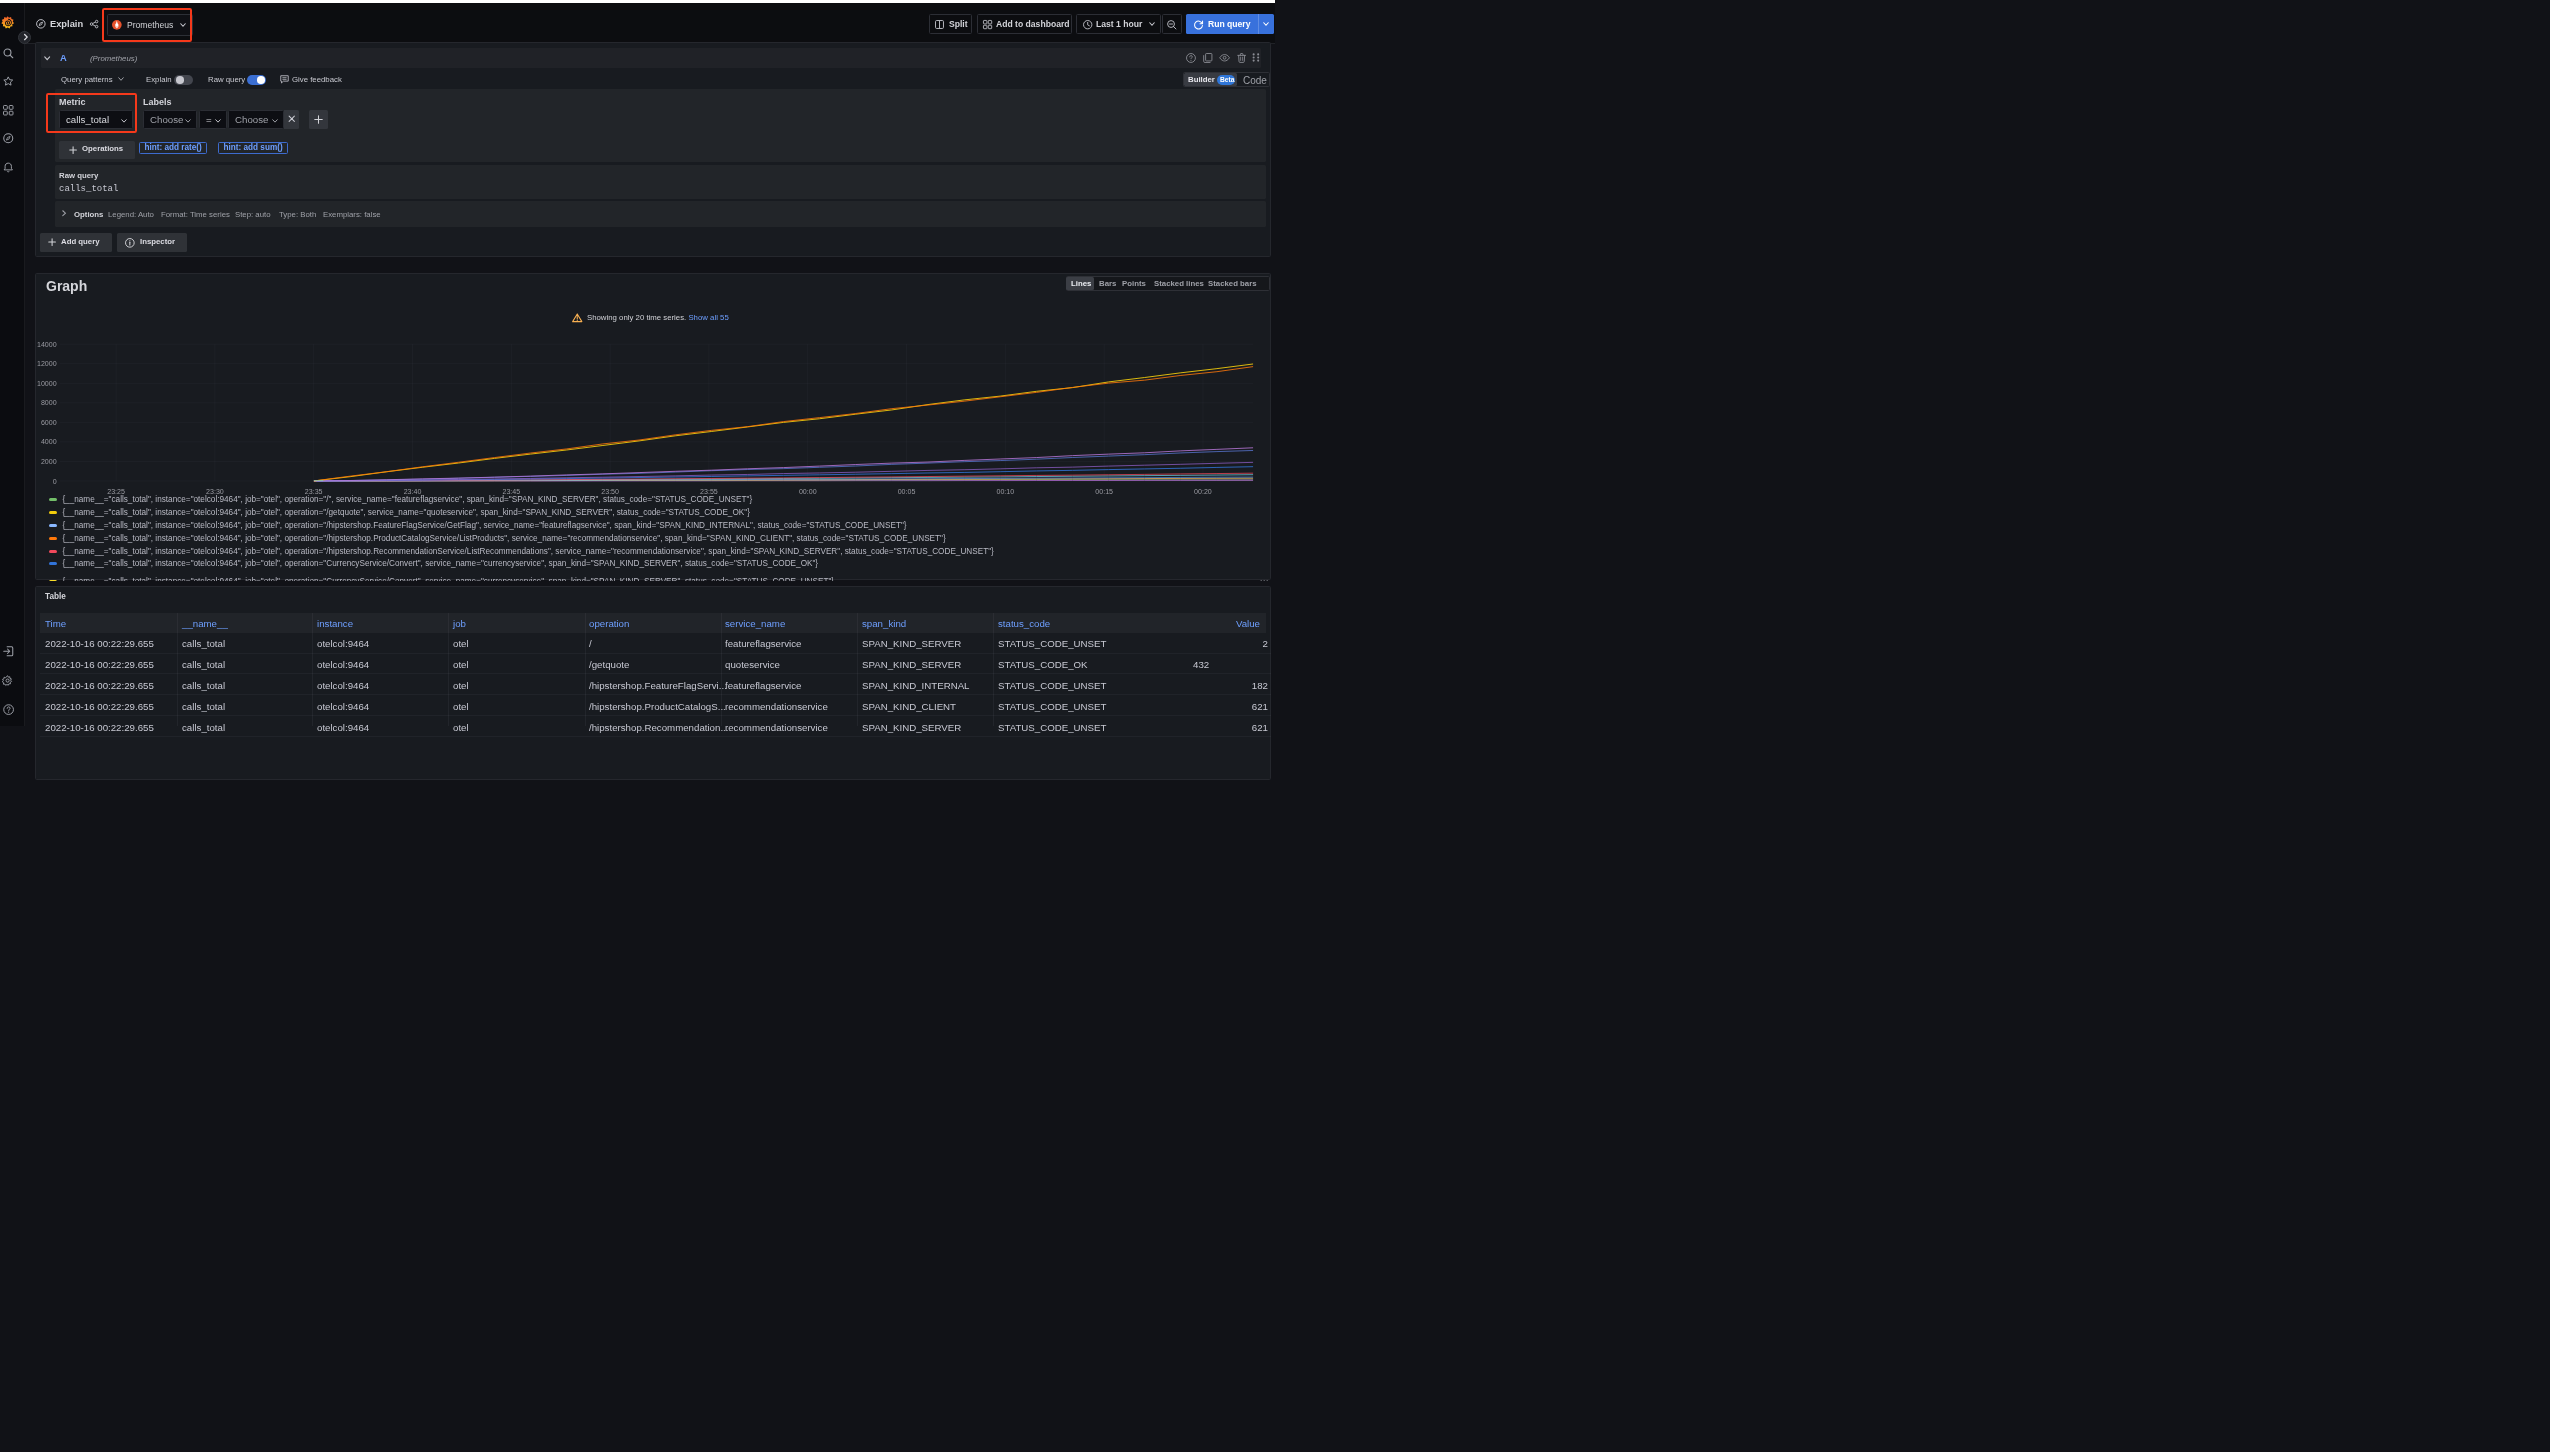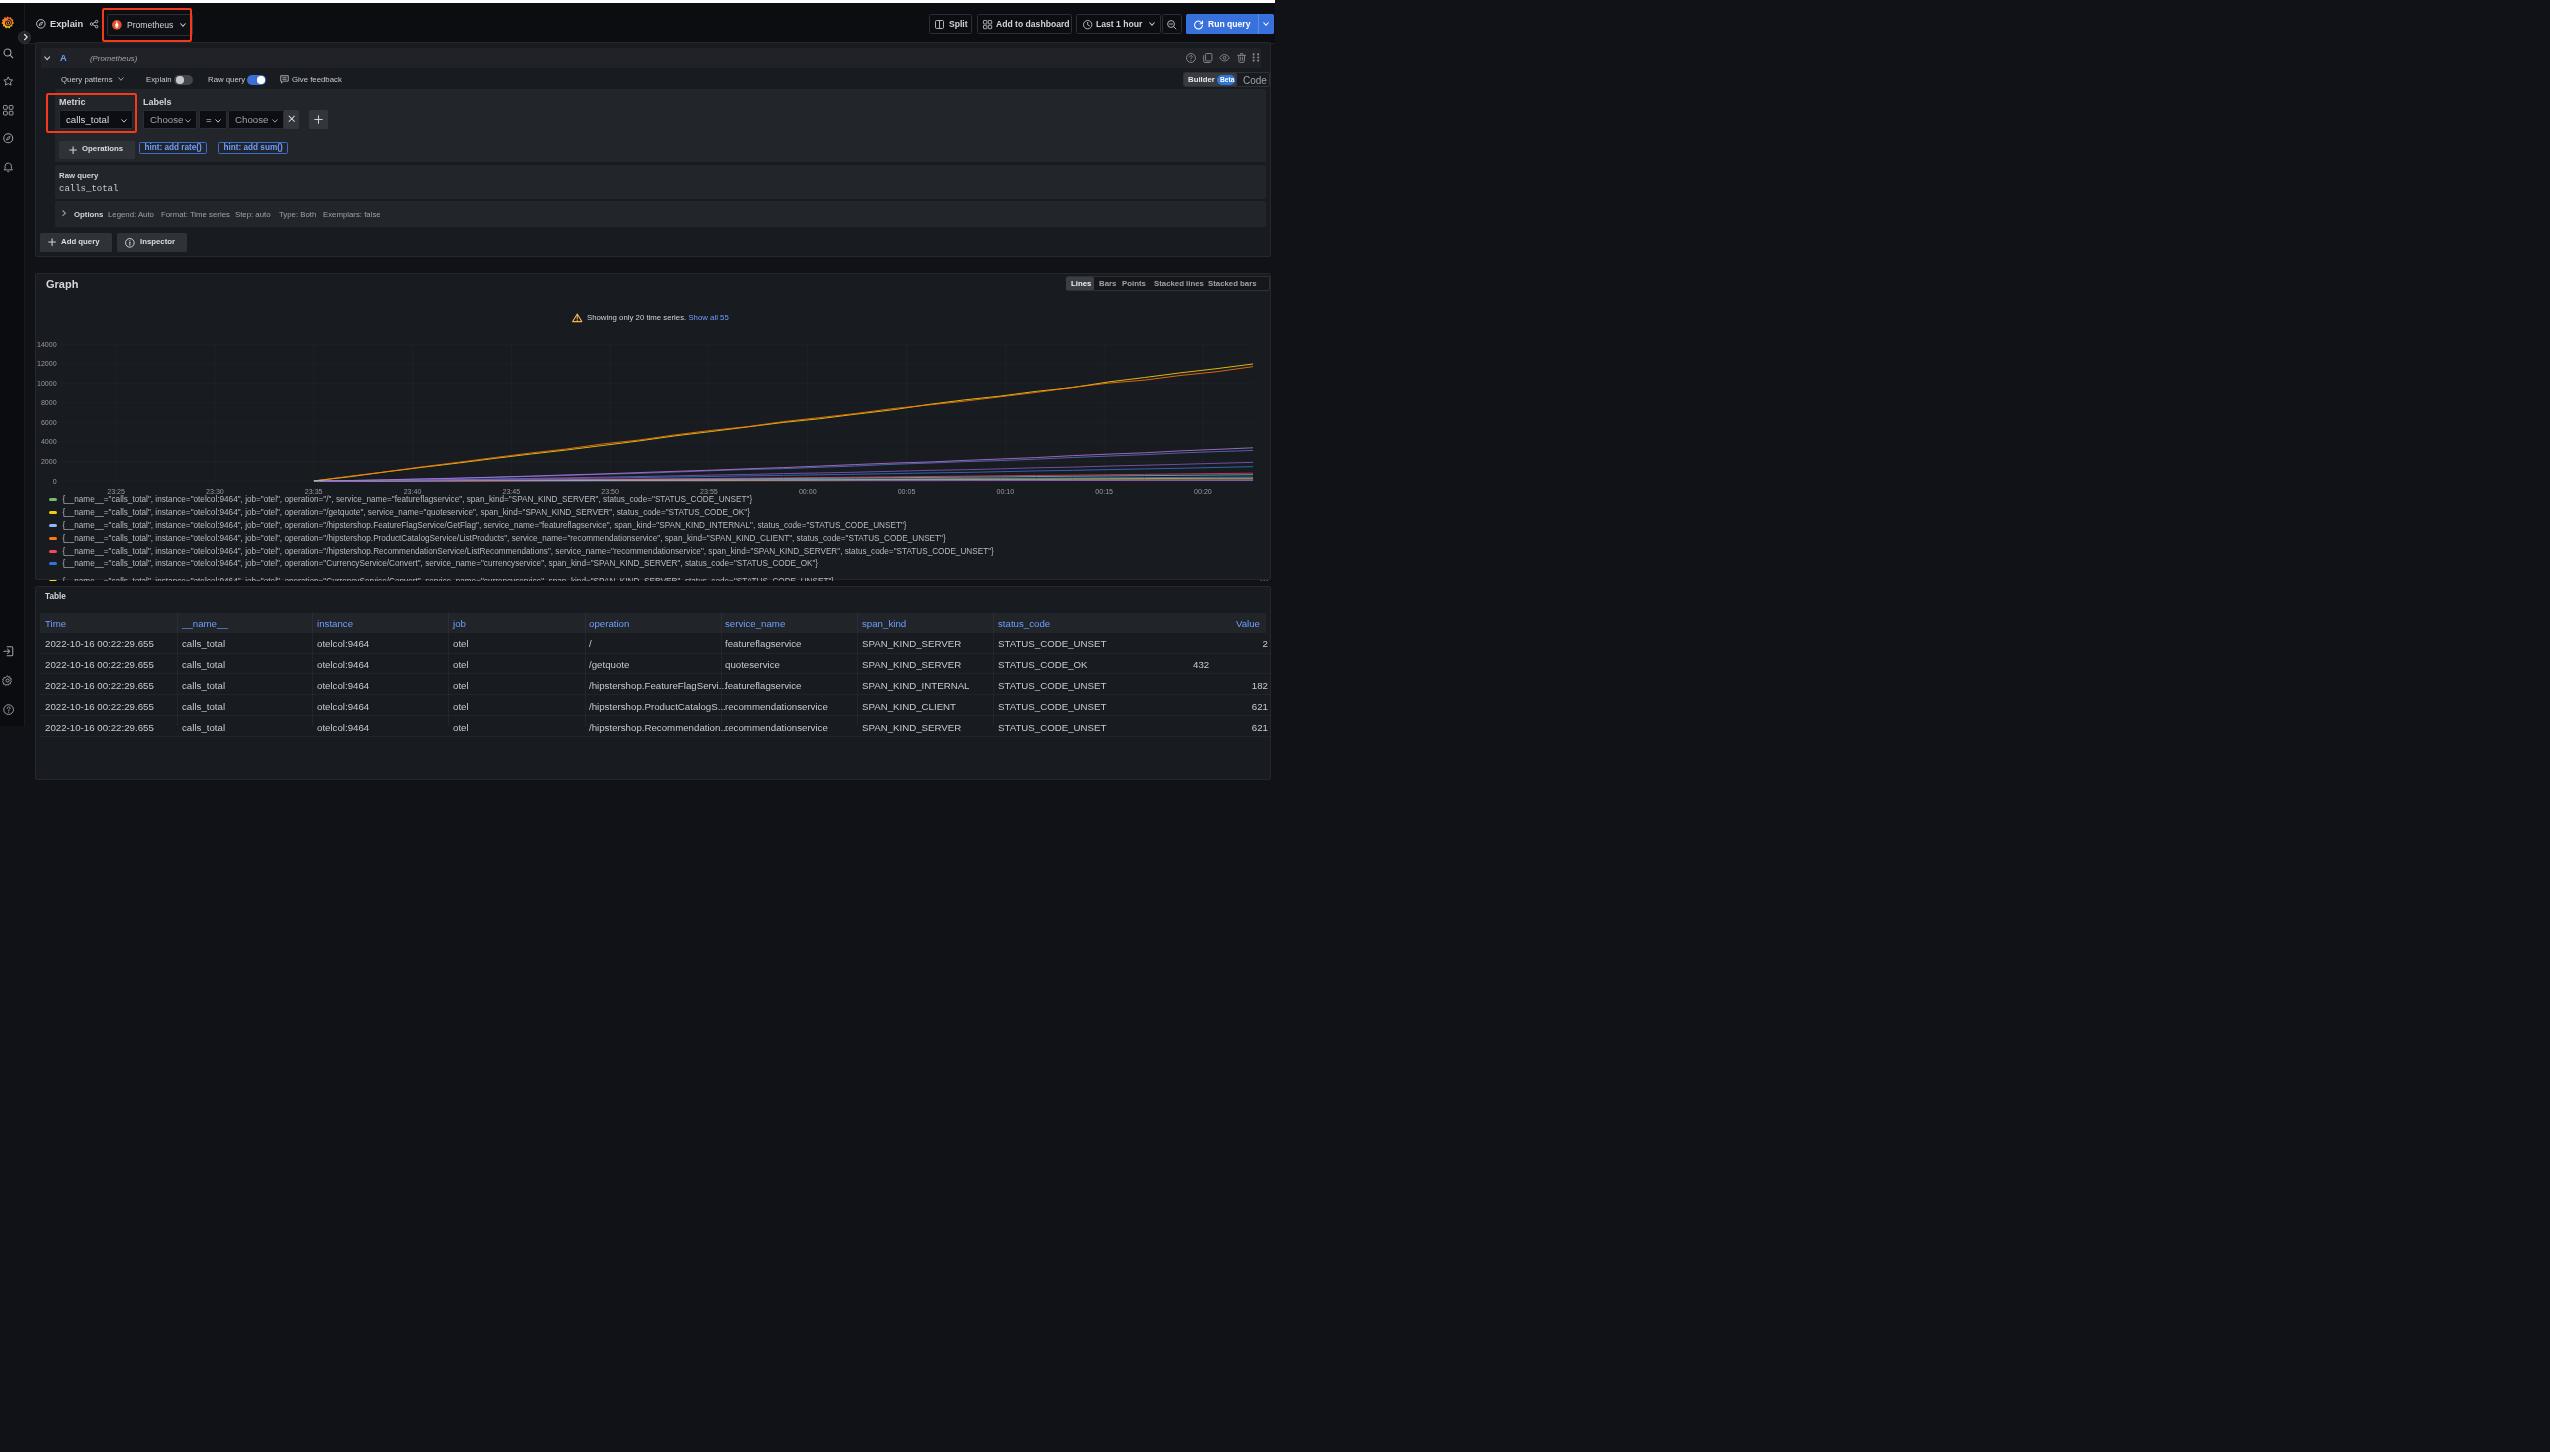--- a/index.html
+++ b/index.html
@@ -252,21 +252,21 @@
 <div class="txt" style="left:61px;top:237px;font-size:7.8px;font-weight:700;color:#dcdce3">Add query</div>
 <div class="btn2" style="left:117px;top:233px;width:70px"></div>
 <svg class="ic" style="left:125px;top:238px" width="9.7" height="9.7" viewBox="0 0 13 13">
     <circle cx="6.5" cy="6.5" r="5.8" stroke="#d2d3d8" stroke-width="1.3" fill="none"></circle>
     <path d="M6.5 5.8 V9.5" stroke="#d2d3d8" stroke-width="1.4" stroke-linecap="round"></path>
     <circle cx="6.5" cy="3.8" r="0.8" fill="#d2d3d8"></circle>
   </svg>
 <div class="txt" style="left:140px;top:237px;font-size:7.8px;font-weight:700;color:#dcdce3">Inspector</div>
 <div class="redbox" style="left:46px;top:93px;width:91px;height:40px"></div>
 <div class="panel" style="top:273px;height:307px"></div>
-<div class="txt" style="left:46px;top:278px;font-size:11px;font-weight:700;color:#d5d6db">Graph</div>
+<div class="txt" style="left:46px;top:278px;font-size:14px;font-weight:700;color:#d5d6db">Graph</div>
 <div class="abs" style="left:1066px;top:276px;width:204px;height:15px;border:0.7px solid #2e3036;border-radius:1.5px;background:#15171b"></div>
 <div class="abs" style="left:1066px;top:277px;width:28px;height:13px;background:#3b3e45;border-radius:1.5px"></div>
 <div class="txt" style="left:1071px;top:279px;font-size:7.8px;font-weight:700;color:#eceff4">Lines</div>
 <div class="txt" style="left:1099px;top:279px;font-size:7.8px;font-weight:600;color:#9fa1a8">Bars</div>
 <div class="txt" style="left:1122px;top:279px;font-size:7.8px;font-weight:600;color:#9fa1a8">Points</div>
 <div class="txt" style="left:1154px;top:279px;font-size:7.8px;font-weight:600;color:#9fa1a8">Stacked lines</div>
 <div class="txt" style="left:1208px;top:279px;font-size:7.8px;font-weight:700;color:#9fa1a8">Stacked bars</div>
 <svg class="ic" style="left:572px;top:313px" width="10.5" height="9.3" viewBox="0 0 14 12.5">
     <path d="M7 1.2 L13.2 11.6 H0.8 Z" stroke="#f8b052" stroke-width="1.4" fill="none" stroke-linejoin="round"></path>
     <path d="M7 4.8 V8" stroke="#f8b052" stroke-width="1.4" stroke-linecap="round"></path>

